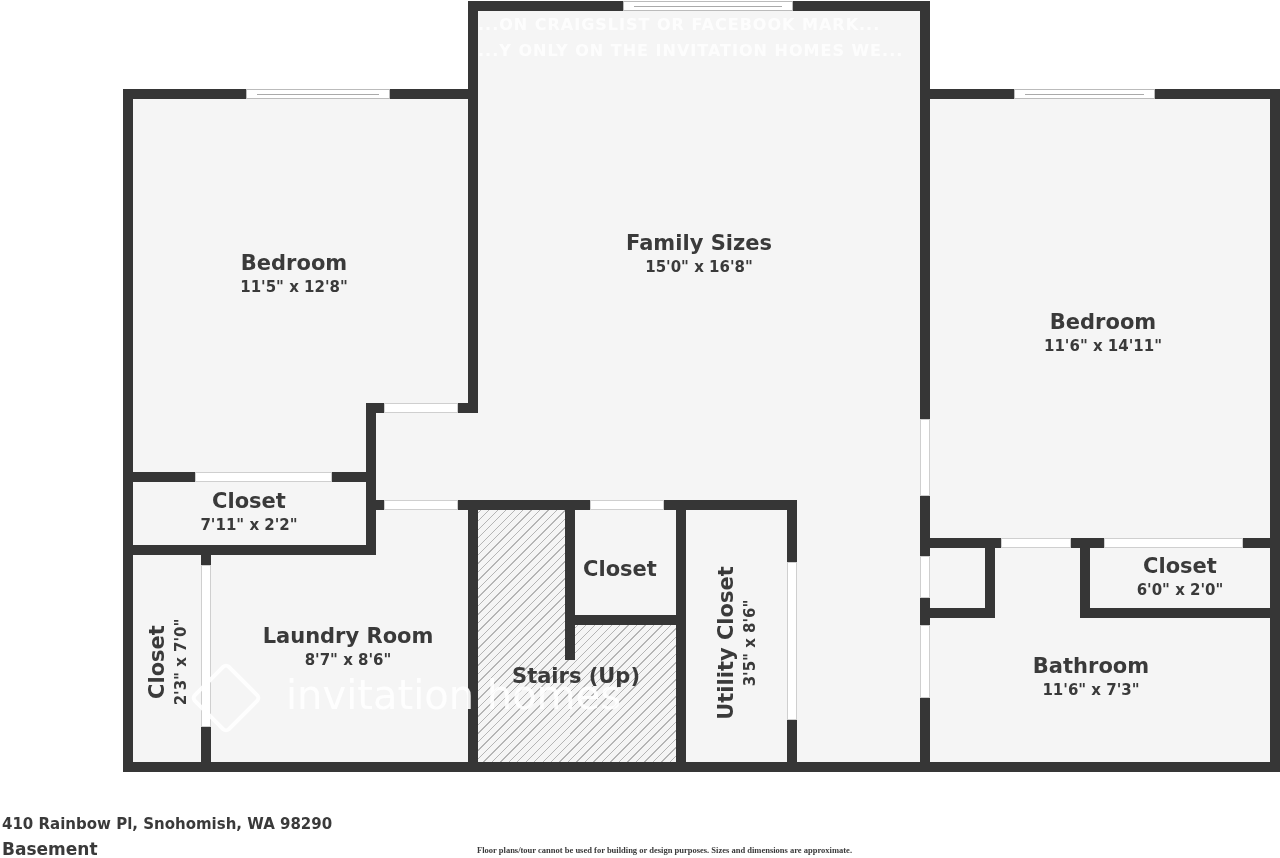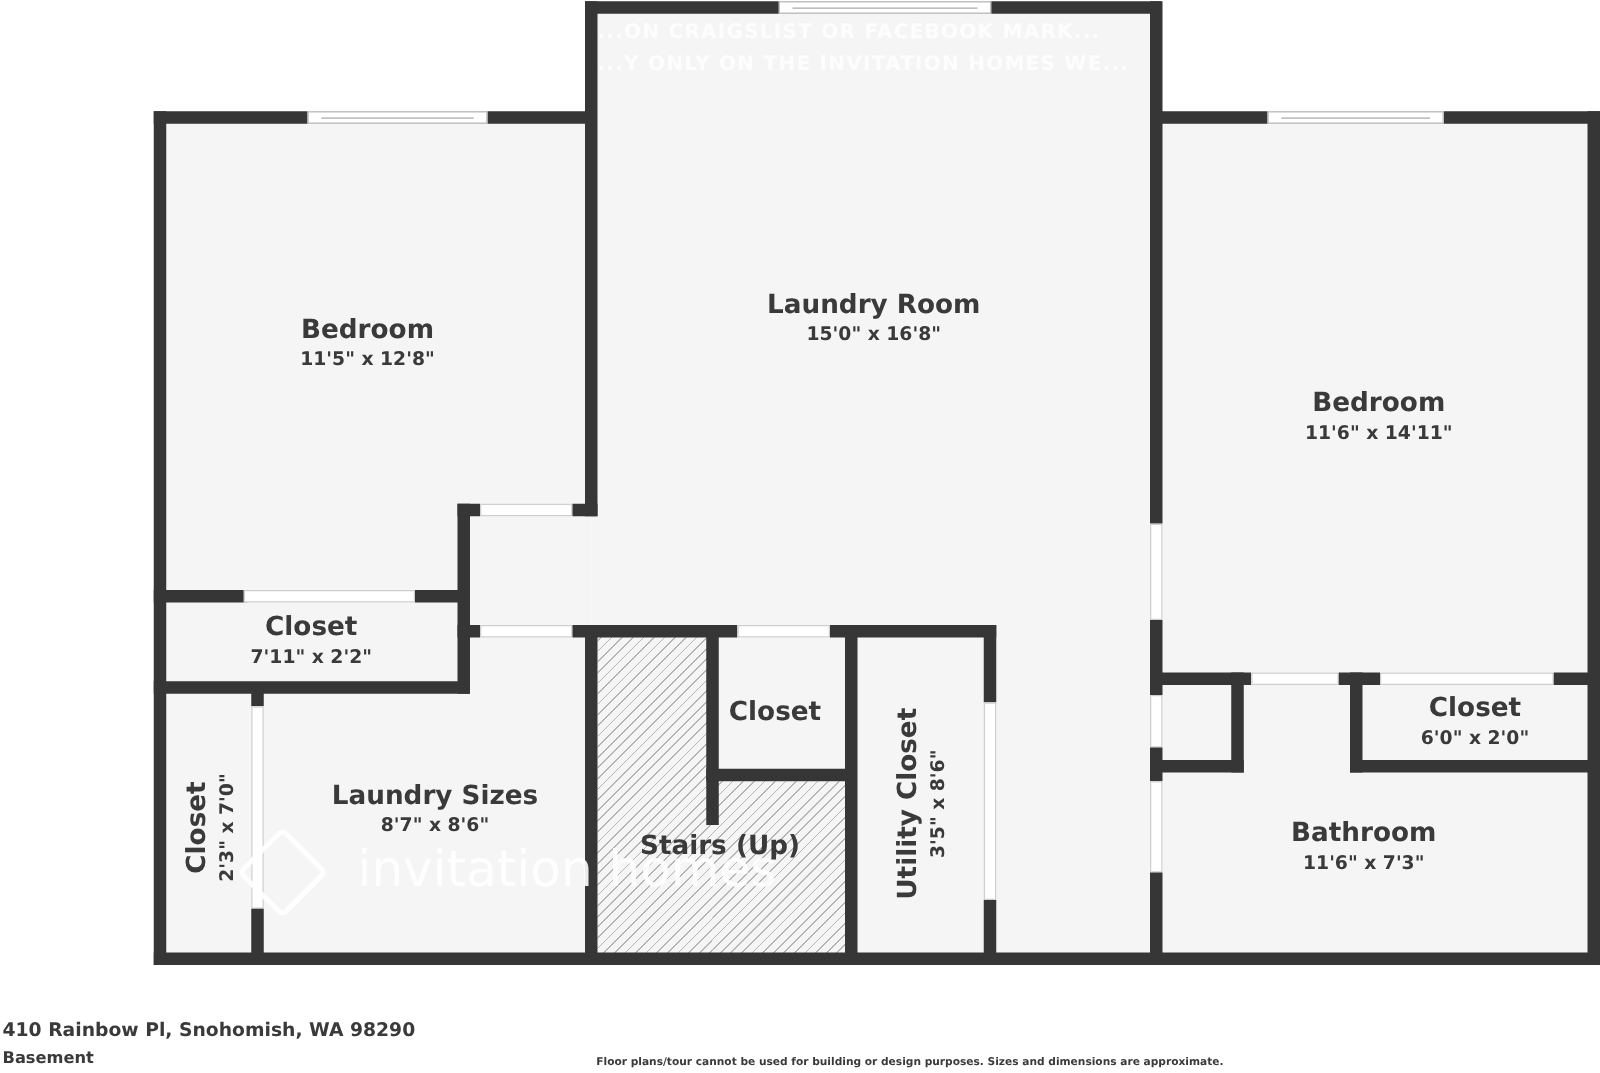--- a/index.html
+++ b/index.html
@@ -17,22 +17,22 @@
   .label .name { font-size: 21px; font-weight: bold; color: #3a3a3a; display: block; line-height: 26px; }
   .label .dim { font-size: 15px; font-weight: bold; color: #3a3a3a; display: block; line-height: 22px; }
   .vlabel { transform: translate(-50%, -50%) rotate(-90deg); }
   .watermark-top { position: absolute; left: 478px; top: 12px; width: 450px; color: #ffffff; opacity: 0.85;
      font-size: 16px; font-weight: bold; letter-spacing: 1px; line-height: 26px; white-space: nowrap; overflow: hidden; }
   .watermark-logo { position: absolute; left: 200px; top: 672px; color: #ffffff; opacity: 0.9;
      font-size: 40px; white-space: nowrap; }
   .wm-diamond { display: inline-block; width: 44px; height: 44px; border: 4px solid #ffffff; transform: rotate(45deg);
      margin-right: 34px; vertical-align: middle; border-radius: 6px; }
   .footer-address { position: absolute; left: 2px; top: 815px; font-size: 15px; font-weight: bold; color: #3a3a3a; }
-  .footer-level { position: absolute; left: 2px; top: 839px; font-size: 13px; font-weight: bold; color: #3a3a3a; }
-  .footer-disclaimer { position: absolute; left: 477px; top: 845px; font-size: 8.5px; font-weight: bold; color: #3a3a3a; }
+  .footer-level { position: absolute; left: 2px; top: 839px; font-size: 17px; font-weight: bold; color: #3a3a3a; }
+  .footer-disclaimer { position: absolute; left: 477px; top: 845px; font-size: 8.5px; font-weight: bold; color: #3a3a3a; font-family: Liberation Serif, serif; }
 </style>
 </head>
 <body>
 
 <div class="plan">
 
   <div class="floor" style="left:128px;top:94px;width:345px;height:672px;"></div>
   <div class="floor" style="left:473px;top:6px;width:452px;height:760px;"></div>
   <div class="floor" style="left:925px;top:94px;width:350px;height:672px;"></div>
 
@@ -104,37 +104,37 @@
   </div>
   <div class="watermark-logo">
     <span class="wm-diamond"></span><span>invitation homes</span>
   </div>
 
   <div class="label" style="left:294px;top:274px;">
     <span class="name">Bedroom</span>
     <span class="dim">11'5" x 12'8"</span>
   </div>
   <div class="label" style="left:699px;top:254px;">
-    <span class="name">Laundry Room</span>
+    <span class="name">Family Sizes</span>
     <span class="dim">15'0" x 16'8"</span>
   </div>
   <div class="label" style="left:1103px;top:333px;">
     <span class="name">Bedroom</span>
     <span class="dim">11'6" x 14'11"</span>
   </div>
   <div class="label" style="left:249px;top:512px;">
     <span class="name">Closet</span>
     <span class="dim">7'11" x 2'2"</span>
   </div>
   <div class="label vlabel" style="left:168px;top:662px;">
     <span class="name">Closet</span>
     <span class="dim">2'3" x 7'0"</span>
   </div>
   <div class="label" style="left:348px;top:647px;">
-    <span class="name">Laundry Sizes</span>
+    <span class="name">Laundry Room</span>
     <span class="dim">8'7" x 8'6"</span>
   </div>
   <div class="label" style="left:620px;top:569px;">
     <span class="name">Closet</span>
   </div>
   <div class="label" style="left:576px;top:676px;">
     <span class="name">Stairs (Up)</span>
   </div>
   <div class="label vlabel" style="left:737px;top:643px;">
     <span class="name">Utility Closet</span>

